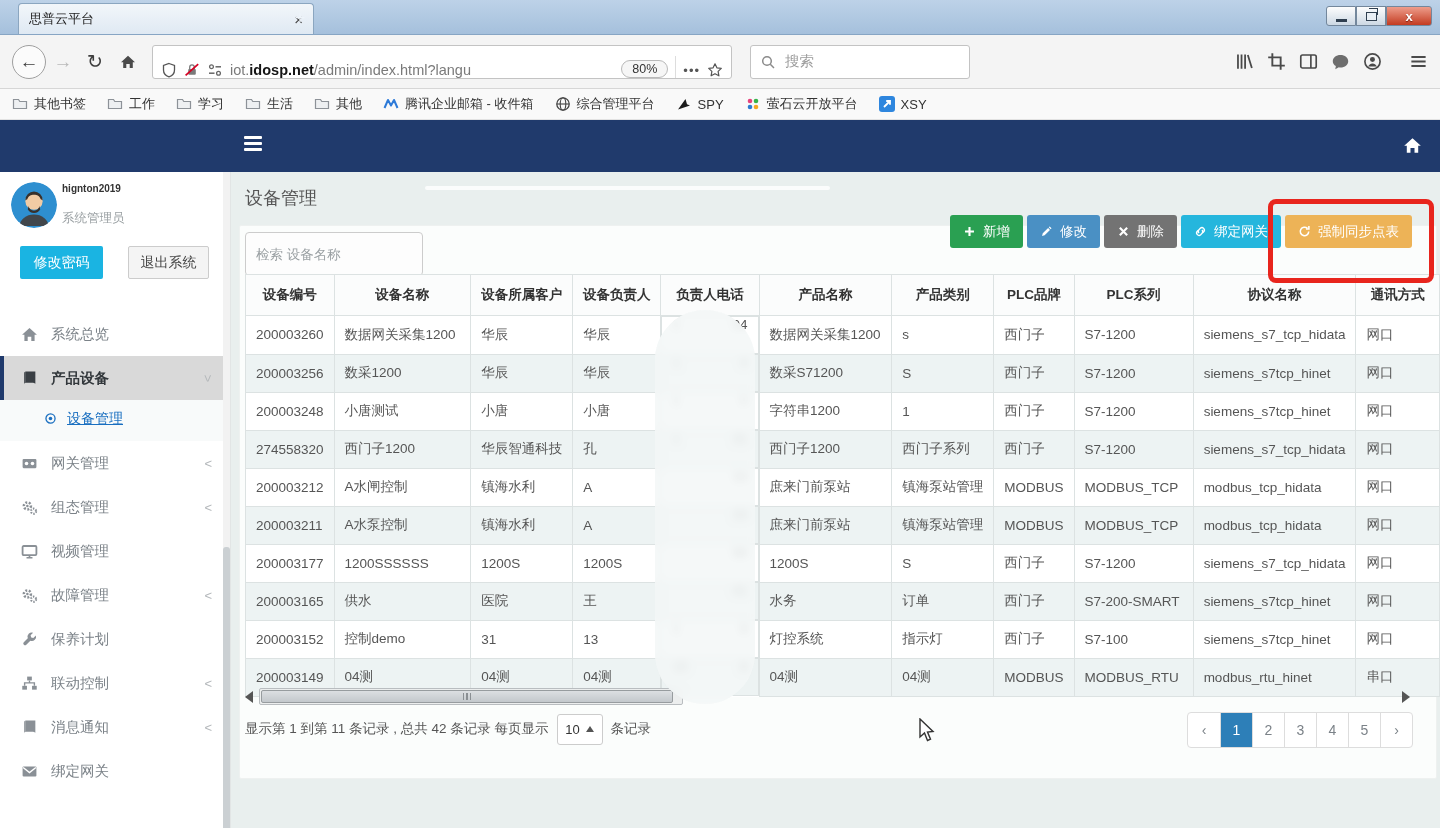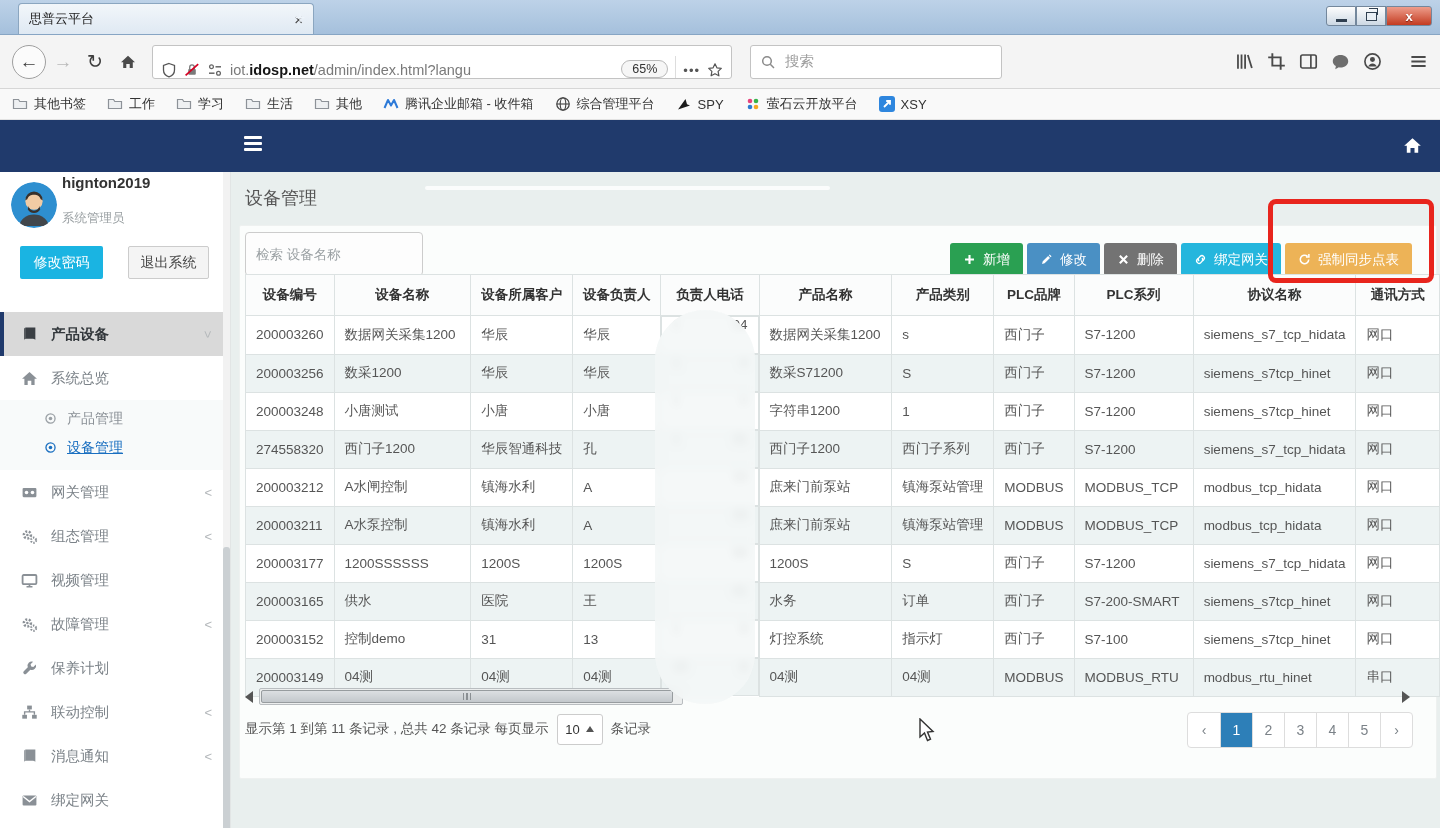--- a/index.html
+++ b/index.html
@@ -39,21 +39,21 @@
   .urlbar{display:flex;align-items:flex-end;height:34px;background:#fff;border:1px solid #c3c3c3;border-radius:3px;
           width:580px;margin-left:8px;padding:0 8px;box-sizing:border-box;gap:7px;}
   .url-text{font-size:14.5px;color:#7a7a7a;white-space:nowrap;overflow:hidden;flex:1;
             -webkit-mask-image:linear-gradient(90deg,#000 82%,transparent 98%);
             mask-image:linear-gradient(90deg,#000 82%,transparent 98%);}
   .url-domain{color:#151515;font-weight:700;}
   .zoom-pill{border:1px solid #b9b9b9;border-radius:11px;padding:1px 10px;font-size:12.5px;color:#333;background:#f6f6f6;}
   .u-sep{width:1px;height:22px;background:#ddd;}
   .dots{color:#555;font-size:13px;letter-spacing:1px;}
   .searchbar{display:flex;align-items:center;height:34px;background:#fff;border:1px solid #c3c3c3;border-radius:3px;
-             width:252px;margin-left:18px;padding:0 9px;box-sizing:border-box;gap:9px;}
+             width:220px;margin-left:18px;padding:0 9px;box-sizing:border-box;gap:9px;}
   .search-ph{color:#9b9b9b;font-size:14.5px;}
   .tool-icons{display:flex;align-items:center;gap:13px;margin-left:auto;}
   .tool-icons .icon{width:19px;height:19px;}
   .ham{margin-left:14px;}
 
   
   .bookmarks-bar{height:30px;background:#f9f9f9;border-bottom:1px solid #e2e2e2;display:flex;align-items:center;
                  padding:0 12px;gap:21px;font-size:13px;color:#333;}
   .bm-item{display:flex;align-items:center;gap:6px;white-space:nowrap;}
   .bm-item .icon{width:16px;height:16px;}
@@ -64,21 +64,21 @@
   .burger{position:absolute;left:244px;top:16px;width:18px;display:flex;flex-direction:column;gap:3.5px;}
   .burger i{height:2.6px;background:#fff;border-radius:1px;}
   .topbar-home{position:absolute;right:18px;top:16px;width:19px;height:19px;color:#fff;}
 
   
   .sidebar{position:absolute;left:0;top:52px;width:230px;bottom:0;background:#fff;border-right:1px solid #e2e5e5;overflow:hidden;}
   .side-scroll{position:absolute;right:0;top:0;bottom:0;width:7px;background:#f2f2f2;}
   .side-scroll i{position:absolute;right:0;top:57%;height:43%;width:7px;background:#cbd0d3;border-radius:3px;display:block;}
   .user-card{position:relative;height:140px;}
   .avatar{position:absolute;left:11px;top:10px;width:46px;height:46px;border-radius:50%;overflow:hidden;}
-  .u-name{position:absolute;left:62px;top:2px;font-size:15px;font-weight:bold;color:#333;}
+  .u-name{position:absolute;left:62px;top:11px;font-size:10px;font-weight:bold;color:#333;}
   .u-role{position:absolute;left:62px;top:38px;font-size:12.5px;color:#9aa0a3;}
   .btn-pw{position:absolute;left:20px;top:74px;width:83px;height:33px;background:#1ab4e2;color:#fff;border:none;
           font-size:14px;border-radius:2px;font-family:inherit;}
   .btn-logout{position:absolute;left:128px;top:74px;width:81px;height:33px;background:#f4f4f4;color:#444;
           border:1px solid #ccc;font-size:14px;border-radius:2px;box-sizing:border-box;font-family:inherit;}
   .menu{position:absolute;left:0;top:140px;width:100%;}
   .side-item{position:relative;height:44px;display:flex;align-items:center;padding-left:21px;color:#7b8288;
              font-size:14.5px;gap:13px;box-sizing:border-box;}
   .side-item .icon{color:#8a9096;width:17px;height:17px;}
   .side-item.active{background:#d9d9d9;border-left:4px solid #203a6c;padding-left:17px;color:#33383c;font-weight:bold;}
@@ -92,21 +92,21 @@
   .sub-item.active .icon{color:#1a6fc0;}
 
   
   .content{position:absolute;left:230px;top:52px;right:0;bottom:0;}
   .panel{position:absolute;left:9px;top:53px;right:3px;height:552px;background:#fbfdfc;border:1px solid #eef1f0;border-radius:2px;}
   .white-line{position:absolute;left:195px;top:14px;width:405px;height:4px;background:rgba(255,255,255,.8);border-radius:2px;}
   .page-title{position:absolute;left:15px;top:14px;font-size:18px;color:#555;}
   .dev-search{position:absolute;left:15px;top:60px;width:178px;height:44px;border:1px solid #ccc;border-radius:4px;
               box-sizing:border-box;padding:0 10px;font-size:13.5px;color:#333;background:#fdfdfd;font-family:inherit;}
   .dev-search::placeholder{color:#9aa0a3;}
-  .table-toolbar{position:absolute;right:28px;top:43px;display:flex;gap:4px;margin-top:28px;}
+  .table-toolbar{position:absolute;right:28px;top:43px;display:flex;gap:4px;}
   .tb-btn{height:33px;border:none;border-radius:3px;color:#fff;font-size:13.5px;display:flex;align-items:center;
           gap:7px;padding:0 13px;font-family:inherit;}
   .tb-btn .icon{width:13px;height:13px;}
 
   .dev-table{position:absolute;left:15px;top:102px;border-collapse:collapse;table-layout:fixed;background:#fff;font-size:13.5px;}
   .dev-table th{height:40px;border:1px solid #dce2e2;font-weight:bold;color:#333;text-align:center;background:#fbfcfc;
                 padding:0 4px;overflow:hidden;white-space:nowrap;}
   .dev-table td{height:36px;border:1px solid #dce2e2;color:#555;padding:0 10px;white-space:nowrap;overflow:hidden;}
   .dev-table tr.even td{background:#edf3f3;}
   .cell-phone{display:flex;justify-content:space-between;}
@@ -185,21 +185,21 @@
         </span>
       <span class="icon" id="ic-perms">
           <svg viewBox="0 0 16 16" xmlns="http://www.w3.org/2000/svg">
             <circle cx="4.5" cy="4.8" r="1.9" fill="none" stroke="#666" stroke-width="1.3"></circle>
             <line x1="8.5" y1="4.8" x2="14" y2="4.8" stroke="#666" stroke-width="1.5"></line>
             <line x1="2" y1="11.2" x2="7.5" y2="11.2" stroke="#666" stroke-width="1.5"></line>
             <circle cx="11.5" cy="11.2" r="1.9" fill="none" stroke="#666" stroke-width="1.3"></circle>
           </svg>
         </span>
       <span class="url-text"><span>iot.</span><span class="url-domain">idosp.net</span><span>/admin/index.html?langu</span></span>
-      <span class="zoom-pill">65%</span>
+      <span class="zoom-pill">80%</span>
       <span class="u-sep"></span>
       <span class="dots">•••</span>
       <span class="icon" id="ic-star">
           <svg viewBox="0 0 16 16" xmlns="http://www.w3.org/2000/svg">
             <path d="M8 1.8 l1.9 4 4.4.6 -3.2 3 .8 4.4 L8 11.7 4.1 13.8 l.8-4.4 -3.2-3 4.4-.6z" fill="none" stroke="#555" stroke-width="1.2" stroke-linejoin="round"></path>
           </svg>
         </span>
     </div>
     <div class="searchbar">
       <span class="icon" id="ic-search">
@@ -360,48 +360,39 @@
             <path d="M15 19 a9 9 0 0 1 18 0 l-2-1 c-1.5-3.5-3.5-4.6-7-4.6 s-5.5 1.1-7 4.6z" fill="#38312c"></path>
             <path d="M18.5 25 a5.5 5 0 0 0 11 0 l1 3.5 a7 6 0 0 1 -13 0z" fill="#38312c"></path>
             </svg>
         </div>
         <div class="u-name">hignton2019</div>
         <div class="u-role">系统管理员</div>
         <button class="btn-pw">修改密码</button>
         <button class="btn-logout">退出系统</button>
       </div>
       <div class="menu" id="sidebar-menu">
+          <div class="side-item">
+            <span class="icon" style="width: 17px; height: 17px;">
+              <svg viewBox="0 0 16 16" xmlns="http://www.w3.org/2000/svg">
+                <path d="M8 1.8 L15 8.2 h-2.2 V14 H9.7 V10 H6.3 V14 H3.2 V8.2 H1 Z" fill="currentColor"></path>
+              </svg>
+            </span>
+            <span>系统总览</span>
+          </div>
           <div class="side-item active">
             <span class="icon" style="width: 17px; height: 17px;">
               <svg viewBox="0 0 16 16" xmlns="http://www.w3.org/2000/svg">
                 <path d="M4.5 1.5 h9 v11.5 c-.9-.9-1.8-1.1-2.8-1.1 H4.5 z" fill="currentColor"></path>
                 <path d="M3 3.2 c0-.9.6-1.7 1.5-1.7 v10.4 c-.9 0-1.5.8-1.5 1.7 z" fill="currentColor"></path>
               </svg>
             </span>
             <span>产品设备</span>
             <span class="chev down">&lt;</span>
           </div>
-          <div class="side-item">
-            <span class="icon" style="width: 17px; height: 17px;">
-              <svg viewBox="0 0 16 16" xmlns="http://www.w3.org/2000/svg">
-                <path d="M8 1.8 L15 8.2 h-2.2 V14 H9.7 V10 H6.3 V14 H3.2 V8.2 H1 Z" fill="currentColor"></path>
-              </svg>
-            </span>
-            <span>系统总览</span>
-          </div>
           <div class="submenu">
-            <div class="sub-item">
-              <span class="icon" style="width: 13px; height: 13px;">
-                <svg viewBox="0 0 16 16" xmlns="http://www.w3.org/2000/svg">
-                  <circle cx="8" cy="8" r="5.6" fill="none" stroke="currentColor" stroke-width="1.6"></circle>
-                  <circle cx="8" cy="8" r="2.2" fill="currentColor"></circle>
-                </svg>
-              </span>
-              <span>产品管理</span>
-            </div>
             <div class="sub-item active">
               <span class="icon" style="width: 13px; height: 13px;">
                 <svg viewBox="0 0 16 16" xmlns="http://www.w3.org/2000/svg">
                   <circle cx="8" cy="8" r="5.6" fill="none" stroke="currentColor" stroke-width="1.6"></circle>
                   <circle cx="8" cy="8" r="2.2" fill="currentColor"></circle>
                 </svg>
               </span>
               <span>设备管理</span>
             </div>
           </div>

